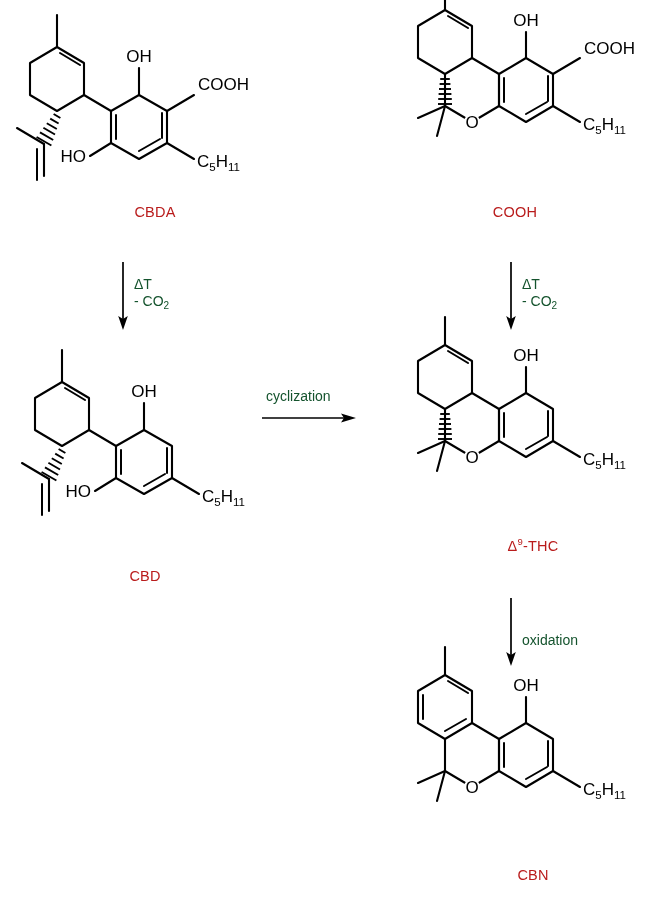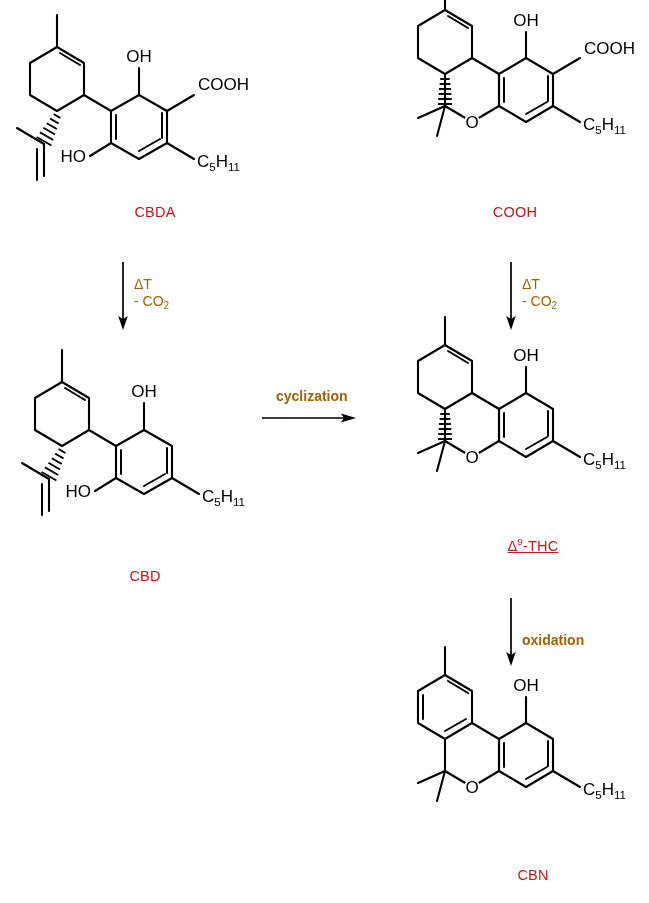--- a/index.html
+++ b/index.html
@@ -72,21 +72,21 @@
   }
   .cmp-label sup {
     font-size: 9.5px;
     vertical-align: super;
     line-height: 0;
   }
   .arrow-label {
     position: absolute;
     font-family: "Liberation Sans", sans-serif;
     font-size: 14px;
-    color: #a16207;
+    color: #14532d;
     white-space: nowrap;
     line-height: 1.23;
   }
   .arrow-label sub {
     font-size: 10px;
     vertical-align: baseline;
     position: relative;
     top: 3px;
   }
 </style>
@@ -237,21 +237,21 @@
 
     <path class="bond" d="M 116,143 L 95,156"></path>
     <text class="atom" x="91" y="162" text-anchor="end">HO</text>
   </svg>
   <div class="cmp-label" style="left:95px; top:568px; width:100px;">CBD</div>
 
   <svg class="struct" style="left:262px; top:410px;" width="100" height="22" viewBox="0 0 100 22">
     <path class="arrow-line" d="M 0,8 L 82,8"></path>
     <path class="arrow-head" d="M 94,8 L 79,3.4 L 82,8 L 79,12.6 Z"></path>
   </svg>
-  <div class="arrow-label" style="left:276px; top:388px;font-weight:bold;">
+  <div class="arrow-label" style="left:266px; top:388px;">
     <div>cyclization</div>
   </div>
 
   <svg class="struct" style="left:393px; top:335px;" width="256" height="200" viewBox="0 0 256 200">
     <path class="bond" d="M 52,10 L 25,26 L 25,58 L 52,74 L 79,58 L 79,26 Z"></path>
     <path class="bond-inner" d="M 55,16 L 75,28"></path>
     <path class="bond" d="M 52,10 L 52,-18"></path>
     <path class="bond" d="M 52,74 L 52,106"></path>
     <path class="bond" d="M 52,106 L 79,122"></path>
     <path class="bond" d="M 79,122 L 106,106"></path>
@@ -274,29 +274,29 @@
     <path class="bond-inner" d="M 111,78 L 111,102"></path>
     <path class="bond-inner" d="M 133,114 L 154,102"></path>
     <path class="bond-inner" d="M 155,76 L 155,101"></path>
     <path class="bond" d="M 133,58 L 133,32"></path>
     <text class="atom" x="133" y="26" text-anchor="middle">OH</text>
     <path class="bond" d="M 160,106 L 187,122"></path>
     <text class="atom" x="190" y="130" text-anchor="start">
       <tspan>C</tspan><tspan class="atom-sub" dy="4">5</tspan><tspan dy="-4">H</tspan><tspan class="atom-sub" dy="4">11</tspan>
     </text>
   </svg>
-  <div class="cmp-label" style="left:483px; top:538px; width:100px;text-decoration:underline;">
+  <div class="cmp-label" style="left:483px; top:538px; width:100px;">
     <span>Δ<sup>9</sup>-THC</span>
   </div>
 
   <svg class="struct" style="left:493px; top:598px;" width="40" height="68" viewBox="0 0 40 68">
     <path class="arrow-line" d="M 18,0 L 18,58"></path>
     <path class="arrow-head" d="M 18,68 L 13.2,54 L 18,57 L 22.8,54 Z"></path>
   </svg>
-  <div class="arrow-label" style="left:522px; top:632px;font-weight:bold;">
+  <div class="arrow-label" style="left:522px; top:632px;">
     <div>oxidation</div>
   </div>
 
   <svg class="struct" style="left:393px; top:665px;" width="256" height="200" viewBox="0 0 256 200">
 
     <path class="bond" d="M 52,10 L 25,26 L 25,58 L 52,74 L 79,58 L 79,26 Z"></path>
     <path class="bond-inner" d="M 55,16 L 75,28"></path>
     <path class="bond-inner" d="M 30,30 L 30,54"></path>
     <path class="bond-inner" d="M 52,66 L 73,54"></path>
     <path class="bond" d="M 52,10 L 52,-18"></path>

